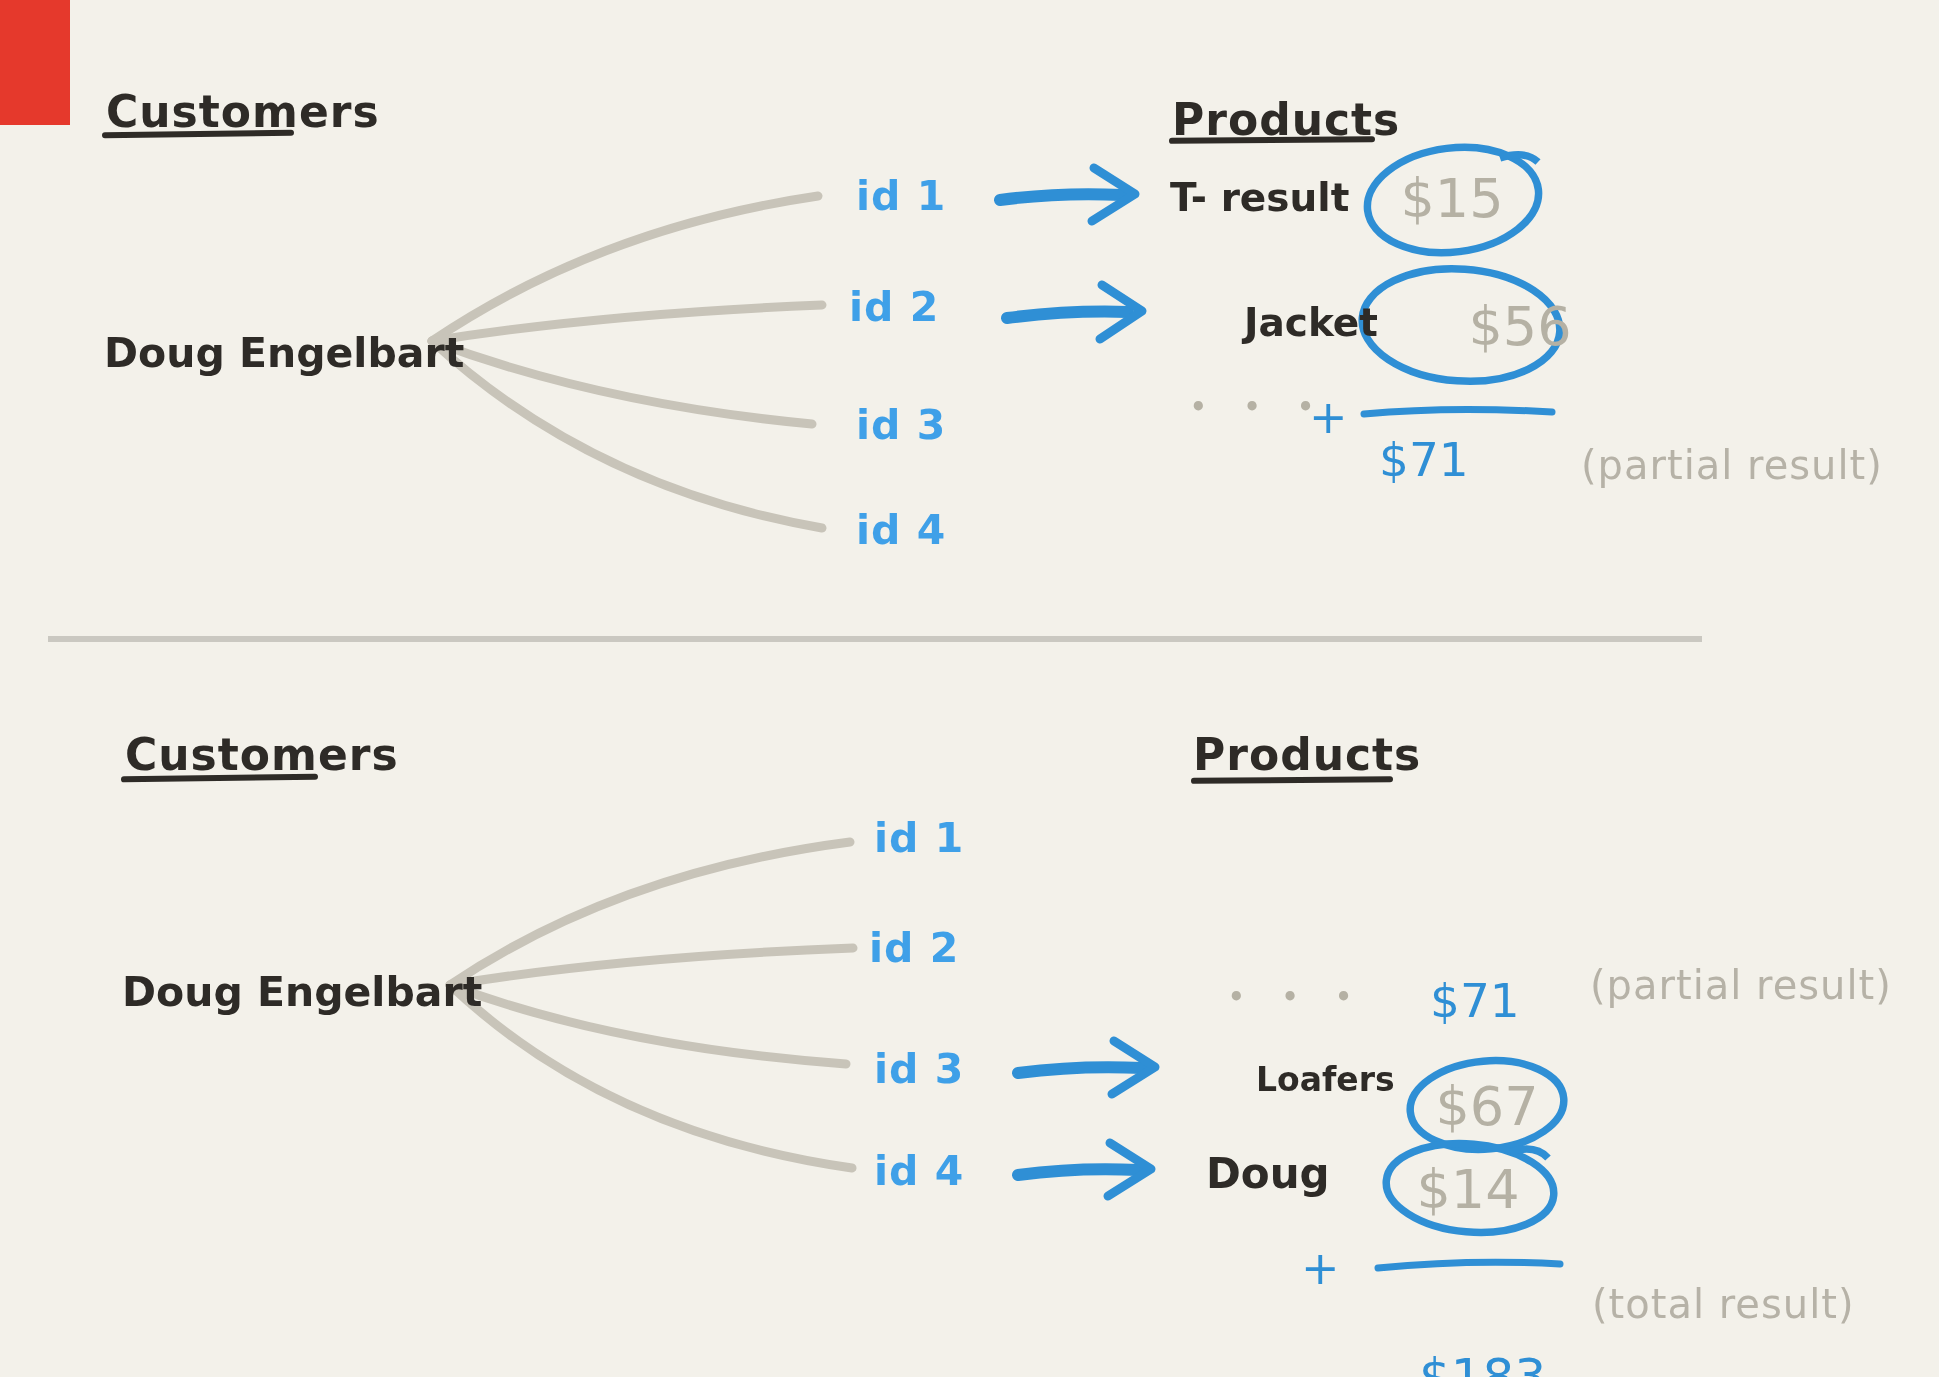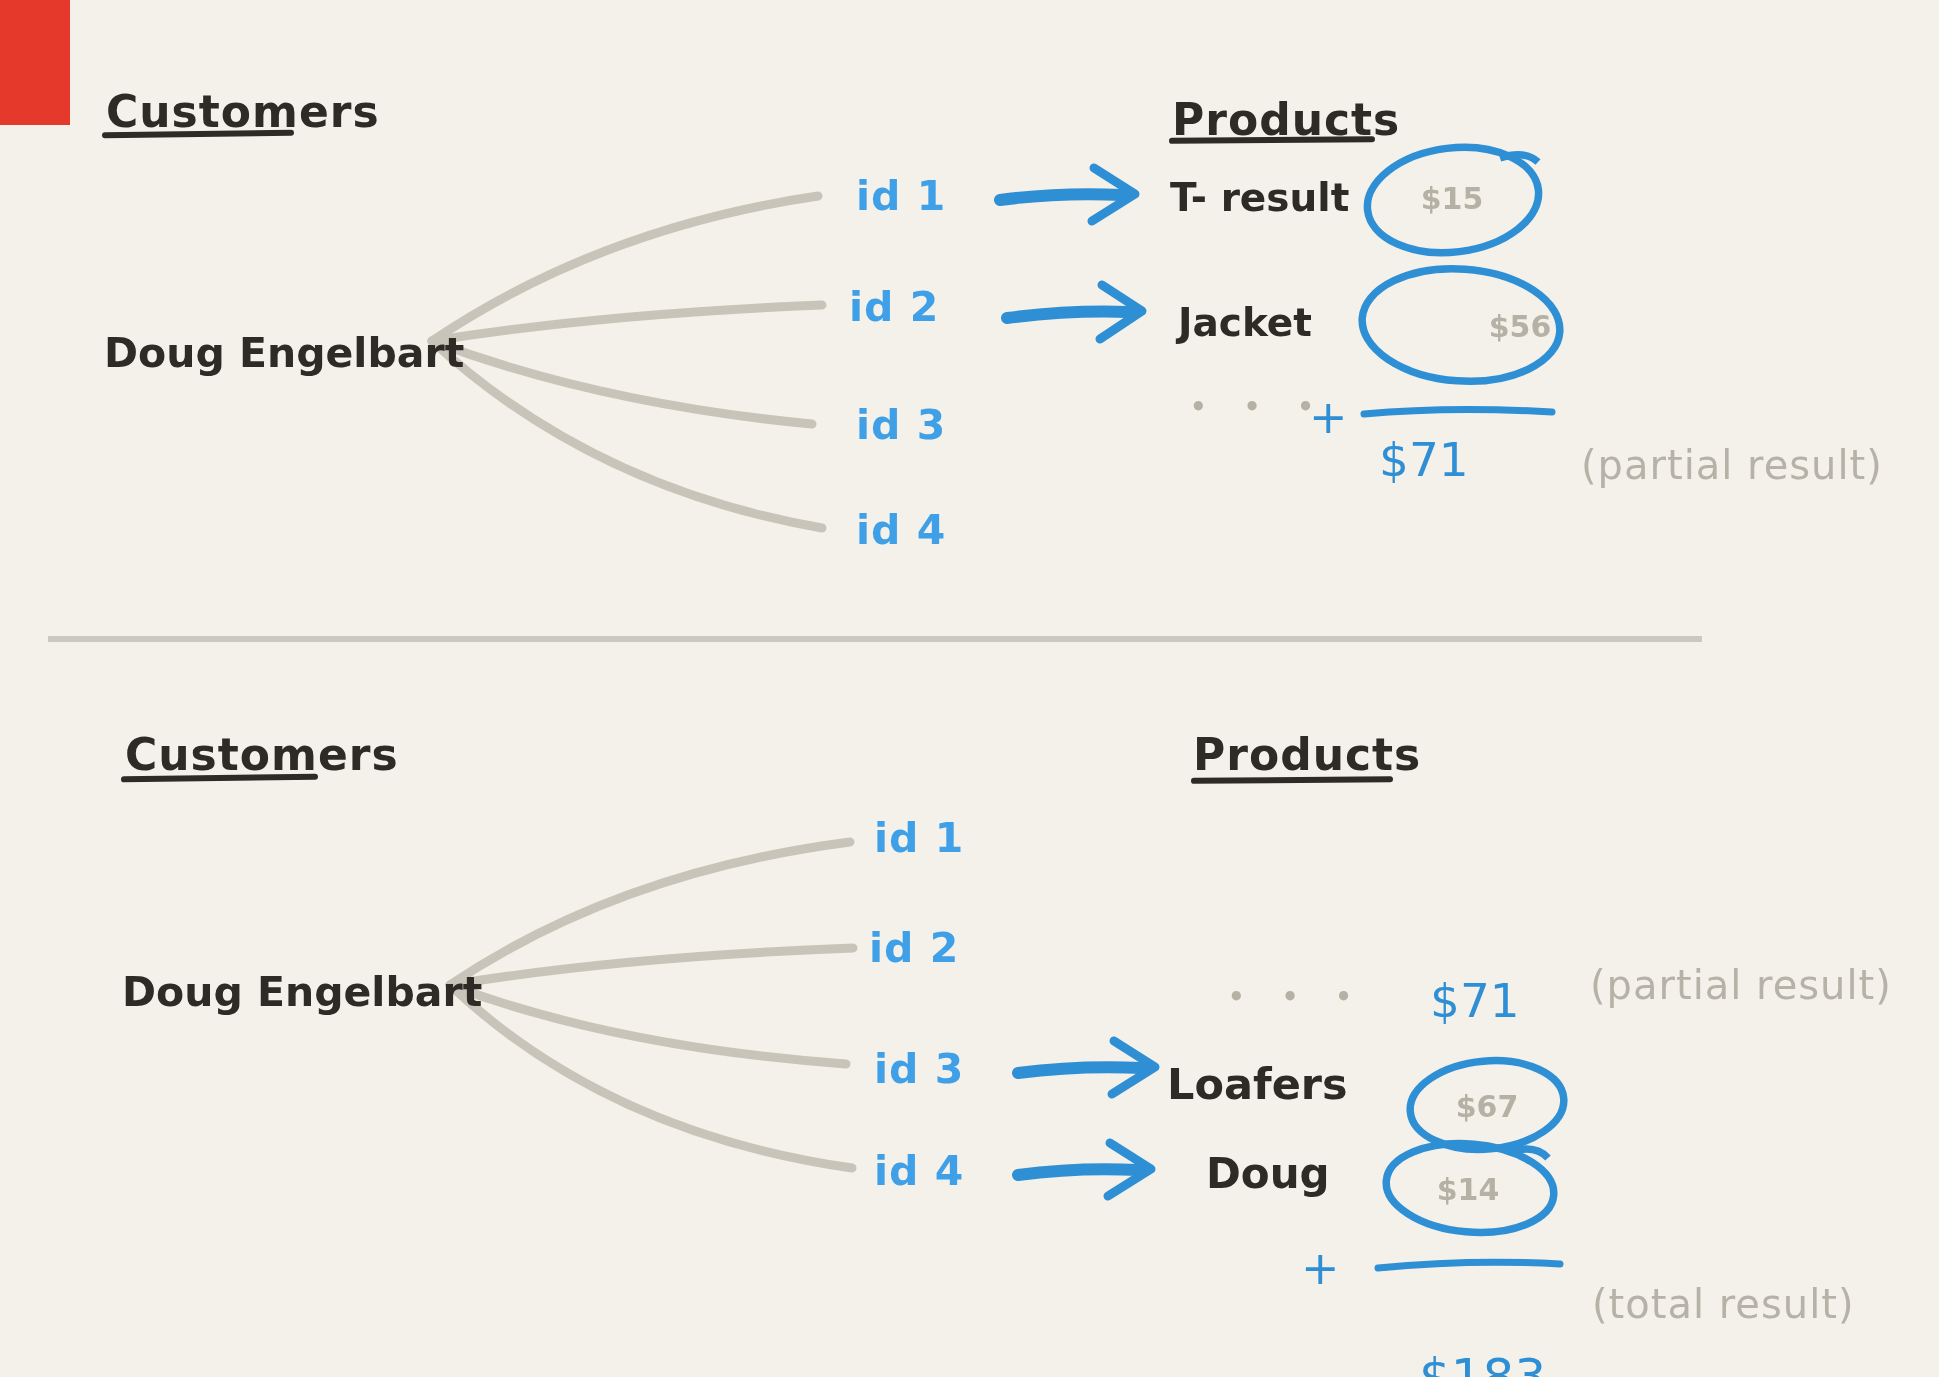--- a/index.html
+++ b/index.html
@@ -8,21 +8,21 @@
     --divider:#cac8c1; --red-marker:#e5392c;
   }
   html,body{margin:0;padding:0;}
   body{background:#ddd;font-family:"DejaVu Sans","Liberation Sans",sans-serif;}
   .canvas{position:relative;width:1939px;height:1377px;background:var(--bg);overflow:hidden;}
   .strokes{position:absolute;left:0;top:0;width:1939px;height:1377px;}
   .t{position:absolute;line-height:1;white-space:nowrap;}
   .ink{color:var(--ink);font-weight:bold;}
   .blue{color:var(--blue);font-weight:normal;}
   .id{color:var(--blue-light);font-weight:bold;font-size:41px;letter-spacing:1px;}
-  .price{color:var(--price-gray);font-weight:bold;font-size:30px;transform:translate(-50%,-50%);}
+  .price{color:var(--price-gray);font-weight:normal;font-size:54px;transform:translate(-50%,-50%);}
   .note{color:var(--note-gray);font-size:40px;letter-spacing:1px;}
   .dots{color:var(--price-gray);font-weight:bold;font-size:26px;letter-spacing:14px;}
   .heading{font-size:44px;letter-spacing:1px;}
   .underline{position:absolute;height:6px;background:var(--ink);border-radius:3px;}
   .plus{color:var(--blue);font-size:46px;font-weight:normal;}
   .divider{position:absolute;left:48px;top:636px;width:1654px;height:6px;background:var(--divider);}
   .red-marker{position:absolute;left:0;top:0;width:70px;height:125px;background:var(--red-marker);}
   .fan{stroke:var(--line-gray);stroke-width:9;fill:none;stroke-linecap:round;}
   .arrow-body{stroke:var(--blue);stroke-width:12;fill:none;stroke-linecap:round;}
   .arrow-head{stroke:var(--blue);stroke-width:9;fill:none;stroke-linecap:round;stroke-linejoin:round;}
@@ -82,21 +82,21 @@
     <div class="t ink" style="left:104px;top:333px;font-size:41px">Doug Engelbart</div>
 
     <div class="t id" style="left:856px;top:176px">id 1</div>
     <div class="t id" style="left:849px;top:287px">id 2</div>
     <div class="t id" style="left:856px;top:405px">id 3</div>
     <div class="t id" style="left:856px;top:510px">id 4</div>
 
     <div class="t ink" style="left:1170px;top:178px;font-size:39px">T- result</div>
     <div class="t price" style="left:1452px;top:199px">$15</div>
 
-    <div class="t ink" style="left:1178px;top:303px;font-size:39px">Jacket</div>
+    <div class="t ink" style="left:1244px;top:303px;font-size:39px">Jacket</div>
     <div class="t price" style="left:1520px;top:327px">$56</div>
 
     <div class="t dots" style="left:1190px;top:394px">• • •</div>
     <div class="t plus" style="left:1309px;top:394px">+</div>
     <div class="t blue" style="left:1379px;top:436px;font-size:47px">$71</div>
     <div class="t note" style="left:1581px;top:445px">(partial result)</div>
   </section>
 
   <section>
     <div class="t ink heading" style="left:125px;top:733px">Customers</div>
@@ -109,21 +109,21 @@
 
     <div class="t id" style="left:874px;top:818px">id 1</div>
     <div class="t id" style="left:869px;top:928px">id 2</div>
     <div class="t id" style="left:874px;top:1049px">id 3</div>
     <div class="t id" style="left:874px;top:1151px">id 4</div>
 
     <div class="t dots" style="left:1228px;top:984px">• • •</div>
     <div class="t blue" style="left:1430px;top:977px;font-size:47px">$71</div>
     <div class="t note" style="left:1590px;top:965px">(partial result)</div>
 
-    <div class="t ink" style="left:1167px;top:1063px;font-size:43px">Loafers</div>
+    <div class="t ink" style="left:1256px;top:1063px;font-size:33px">Loafers</div>
     <div class="t price" style="left:1487px;top:1107px">$67</div>
 
     <div class="t ink" style="left:1206px;top:1153px;font-size:42px">Doug</div>
     <div class="t price" style="left:1468px;top:1190px">$14</div>
 
     <div class="t plus" style="left:1301px;top:1245px">+</div>
     <div class="t blue" style="left:1419px;top:1352px;font-size:50px">$183</div>
     <div class="t note" style="left:1592px;top:1284px">(total result)</div>
   </section>
 

